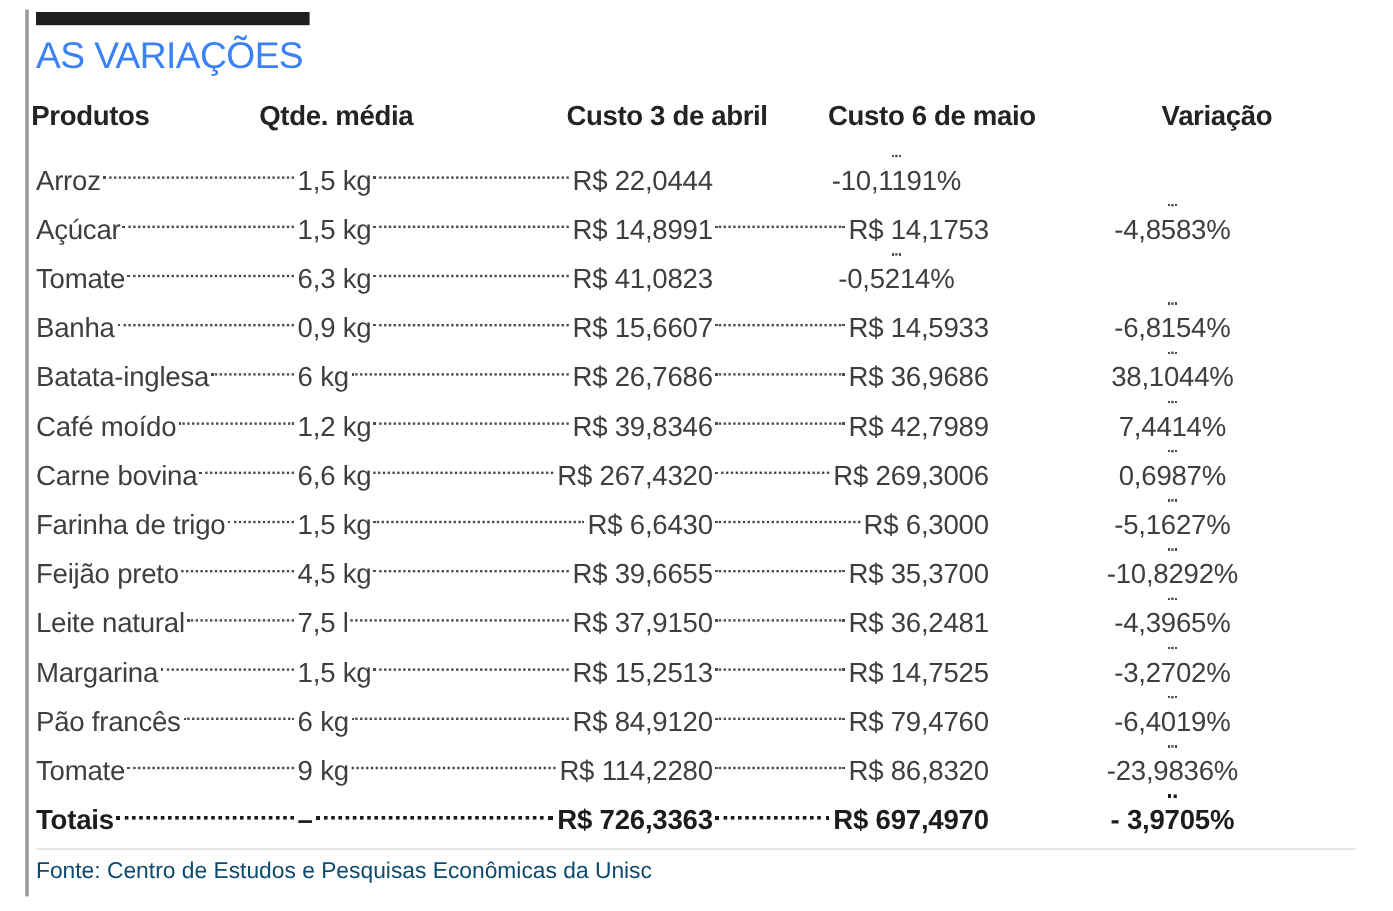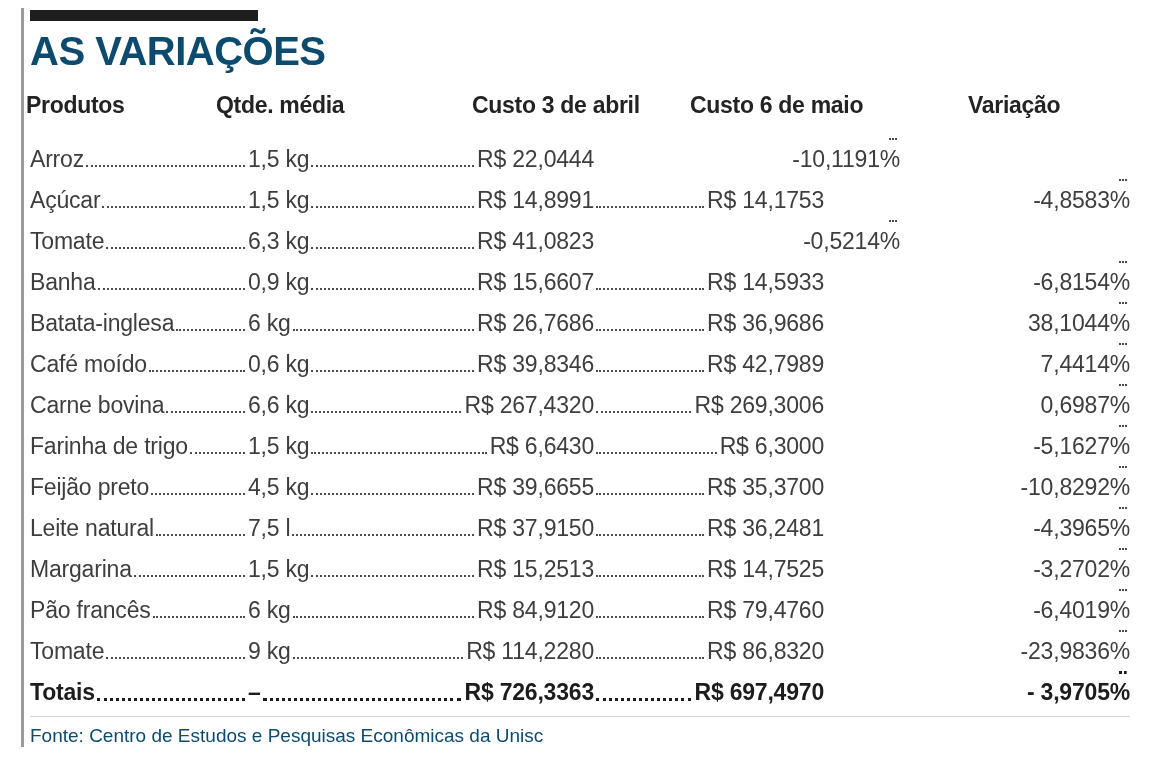--- a/index.html
+++ b/index.html
@@ -15,39 +15,39 @@
     position: absolute; left: 21px; top: 8px; bottom: 12px;
     width: 3px; background: #9a9a9a;
   }
 
   .content { position: absolute; left: 30px; top: 10px; width: 1100px; }
 
   .topbar { width: 228px; height: 11px; background: #1e1e1e; }
 
   .title {
     margin-top: 8px;
-    font-size: 40px; font-weight: 700; letter-spacing: -0.5px;
-    color: #0c4a6e;
+    font-size: 31px; font-weight: 400; letter-spacing: -0.5px;
+    color: #3b82f6;
   }
 
   .thead { position: relative; height: 30px; margin-top: 18px; }
   .th { position: absolute; top: 0; font-size: 23px; font-weight: 700; color: #232323; letter-spacing: -0.3px; }
   .th1 { left: -4px; }
   .th2 { left: 186px; }
   .th3 { left: 402px; margin-left: 40px; }
   .th4 { left: 660px; }
   .th5 { left: 938px; }
 
   .rows { margin-top: 10px; }
   .row {
     display: flex; align-items: flex-end;
     height: 41px;
     font-size: 23px; color: #3e3e3e; letter-spacing: -0.2px;
   }
-  .box { display: flex; align-items: flex-end; }
+  .box { display: flex; align-items: center; }
   .box-prod  { width: 218px; }
   .box-qty   { width: 346px; }
   .box-maio  { width: 230px; }
   .box-var   { width: 306px; flex-direction: column; }
   .txt { white-space: nowrap; }
   .dots {
     flex: 1 1 auto; min-width: 8px;
     border-bottom: 2px dotted #4c4c4c;
     margin: 0 3px 6px 2px;
   }
@@ -174,21 +174,21 @@
       <span class="txt">38,1044%</span>
     </span>
   </div>
 
   <div class="row">
     <span class="box box-prod">
       <span class="txt">Café moído</span>
       <span class="dots"></span>
     </span>
     <span class="box box-qty">
-      <span class="txt">0,6 kg</span>
+      <span class="txt">1,2 kg</span>
       <span class="dots"></span>
       <span class="txt">R$ 39,8346</span>
     </span>
     <span class="box box-maio">
       <span class="dots"></span>
       <span class="txt">R$ 42,7989</span>
     </span>
     <span class="box box-var">
       <span class="dots"></span>
       <span class="txt">7,4414%</span>

